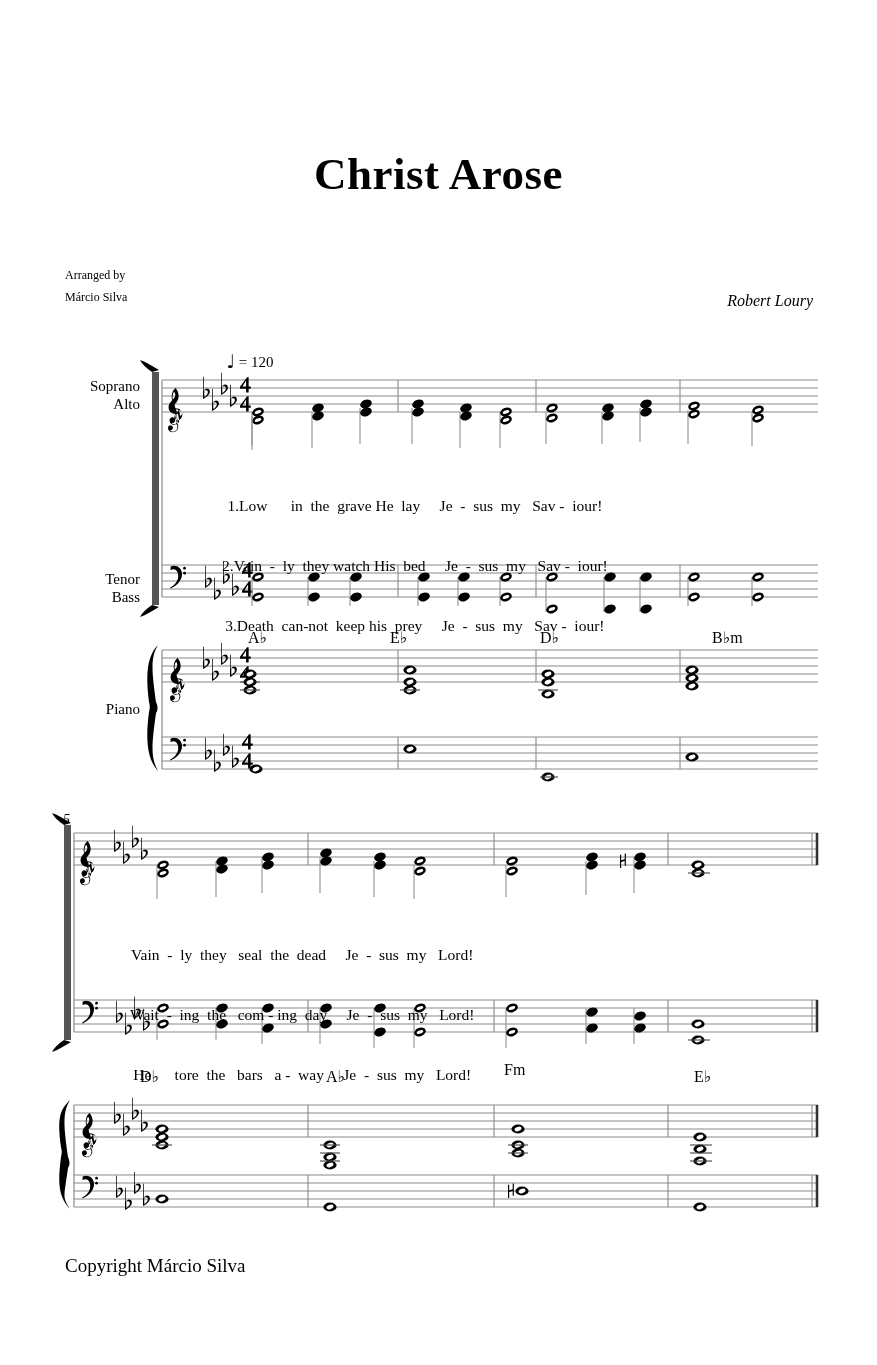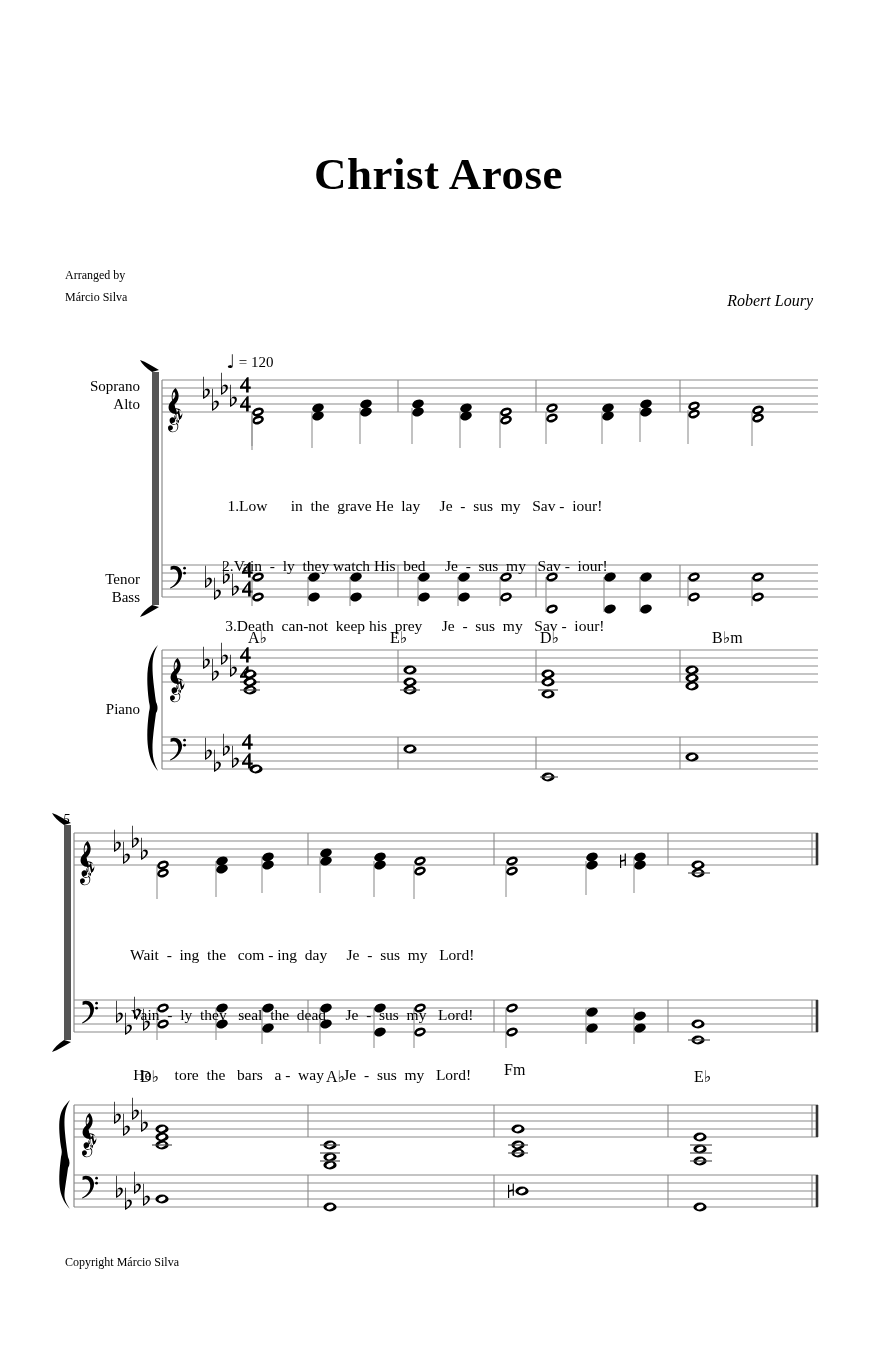--- a/index.html
+++ b/index.html
@@ -54,21 +54,21 @@
     right: 64px;
     top: 292px;
     font-size: 16px;
     text-align: right;
     font-style: italic;
   }
   .copyright {
     position: absolute;
     left: 65px;
     top: 1255px;
-    font-size: 12px;
+    font-size: 19px;
   }
 
   
   .score {
     position: absolute;
     left: 0;
     top: 0;
     width: 877px;
     height: 1365px;
     pointer-events: none;
@@ -1040,18 +1040,18 @@
   <div class="chord" style="left:504px; top:1061px;">Fm</div>
   <div class="chord" style="left:694px; top:1067px;">E♭</div>
 
   <div class="lyric-block" style="left:222px; top:456px;">
     <span class="lyric-line">1.Low      in  the  grave He  lay     Je  -  sus  my   Sav -  iour!</span>
     <span class="lyric-line">2.Vain  -  ly  they watch His  bed     Je  -  sus  my   Sav -  iour!</span>
     <span class="lyric-line">3.Death  can-not  keep his  prey     Je  -  sus  my   Sav -  iour!</span>
   </div>
 
   <div class="lyric-block" style="left:130px; top:905px;">
+    <span class="lyric-line">Vain  -  ly  they   seal  the  dead     Je  -  sus  my   Lord!</span>
     <span class="lyric-line">Wait  -  ing  the   com - ing  day     Je  -  sus  my   Lord!</span>
-    <span class="lyric-line">Vain  -  ly  they   seal  the  dead     Je  -  sus  my   Lord!</span>
     <span class="lyric-line">He      tore  the   bars   a -  way     Je  -  sus  my   Lord!</span>
   </div>
 
 </div>
 
 </body></html>

